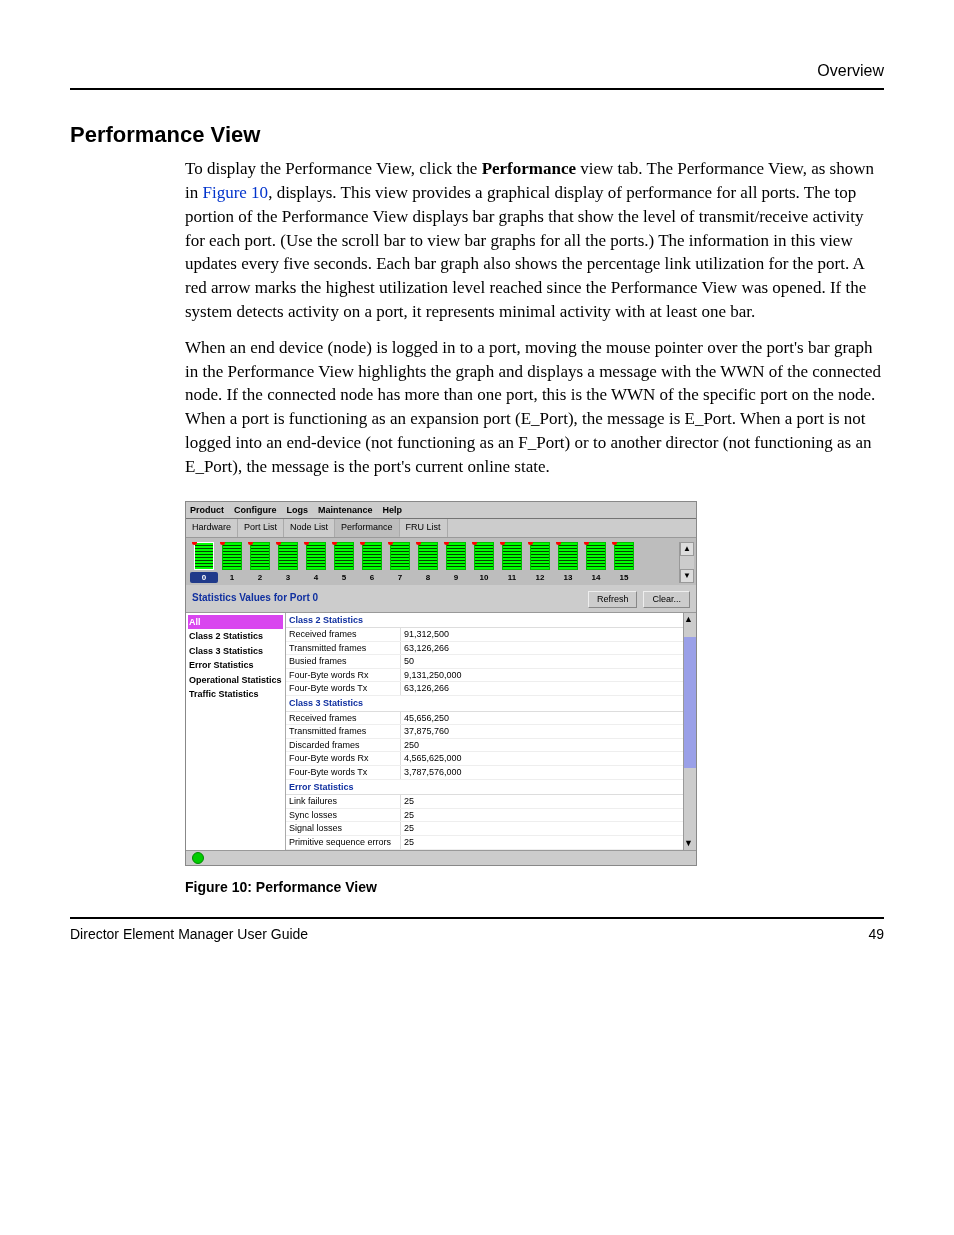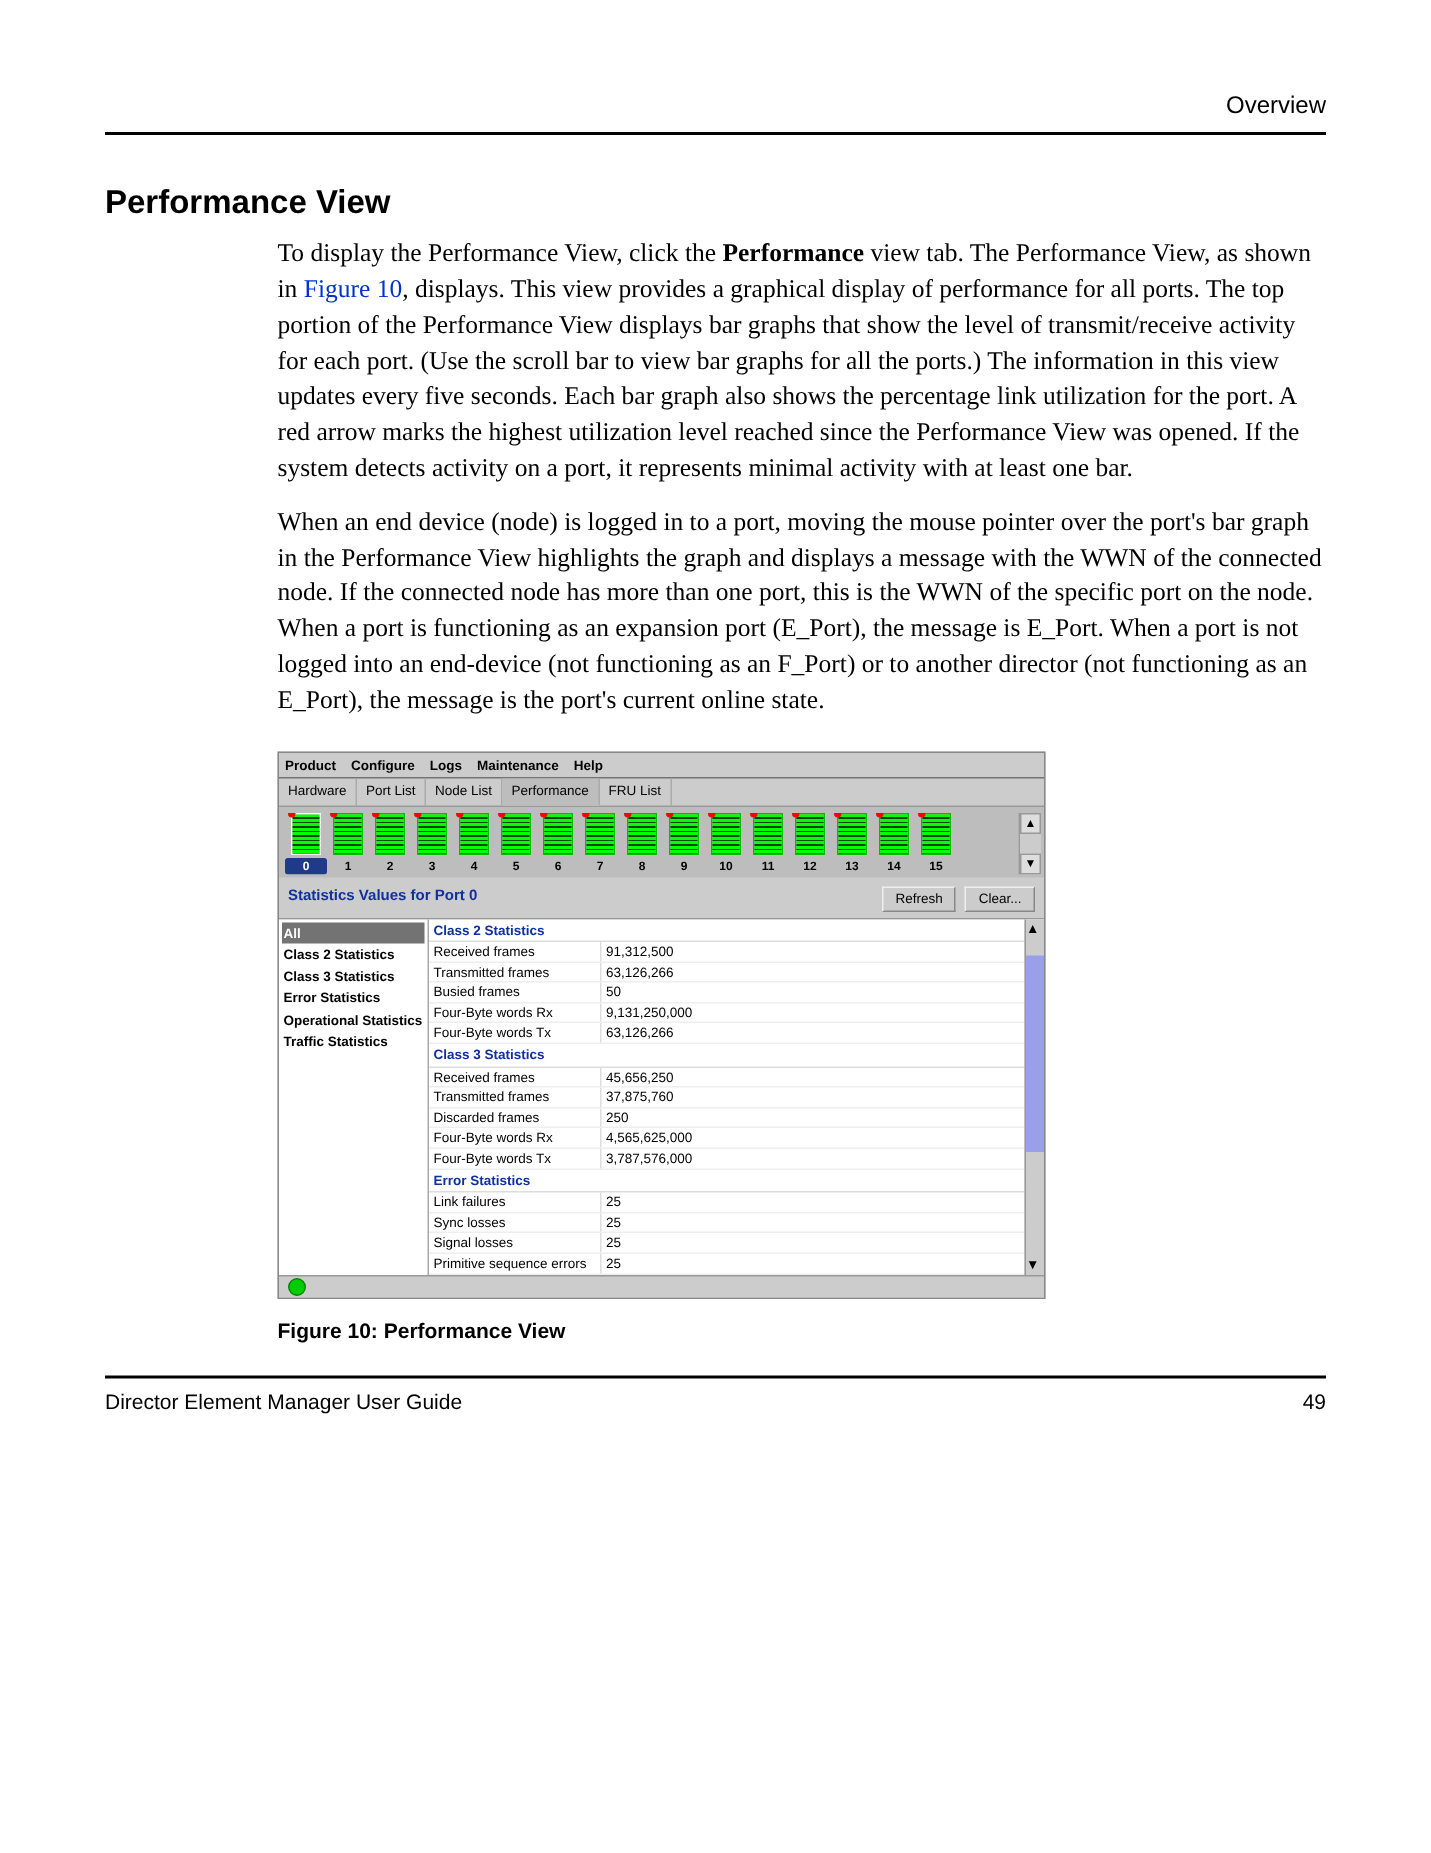--- a/index.html
+++ b/index.html
@@ -127,21 +127,21 @@
   .main-pane{display:flex;border-top:1px solid #999;}
   .left-pane{
     width:95px;
     background:#fff;
     border-right:1px solid #aaa;
     padding:2px;
     font-size:9px;
     font-weight:bold;
   }
   .left-item{padding:1px 1px;cursor:default;}
-  .left-item.selected{background:#737373;color:#fff;}
+  .left-item.selected{background:#d946ef;color:#fff;}
   .right-pane{flex:1;background:#fff;position:relative;}
   .stats-table{width:100%;font-size:9px;}
   .sec-hdr{color:#1030a0;font-weight:bold;padding:1px 3px;border-bottom:1px solid #ddd;}
   .row{display:flex;border-bottom:1px solid #eee;}
   .cell-label{width:108px;padding:0 3px;border-right:1px solid #ddd;}
   .cell-val{flex:1;padding:0 3px;}
   .right-scroll{position:absolute;top:0;right:0;bottom:0;width:12px;background:#ccc;border-left:1px solid #999;display:flex;flex-direction:column;}
   .right-scroll .thumb{background:#9aa0e8;flex:0 0 55%;margin-top:12px;}
   .status-bar{height:14px;background:#ccc;border-top:1px solid #999;display:flex;align-items:center;padding:0 6px;}
   .status-dot{width:10px;height:10px;border-radius:50%;background:#0c0;border:1px solid #080;}

